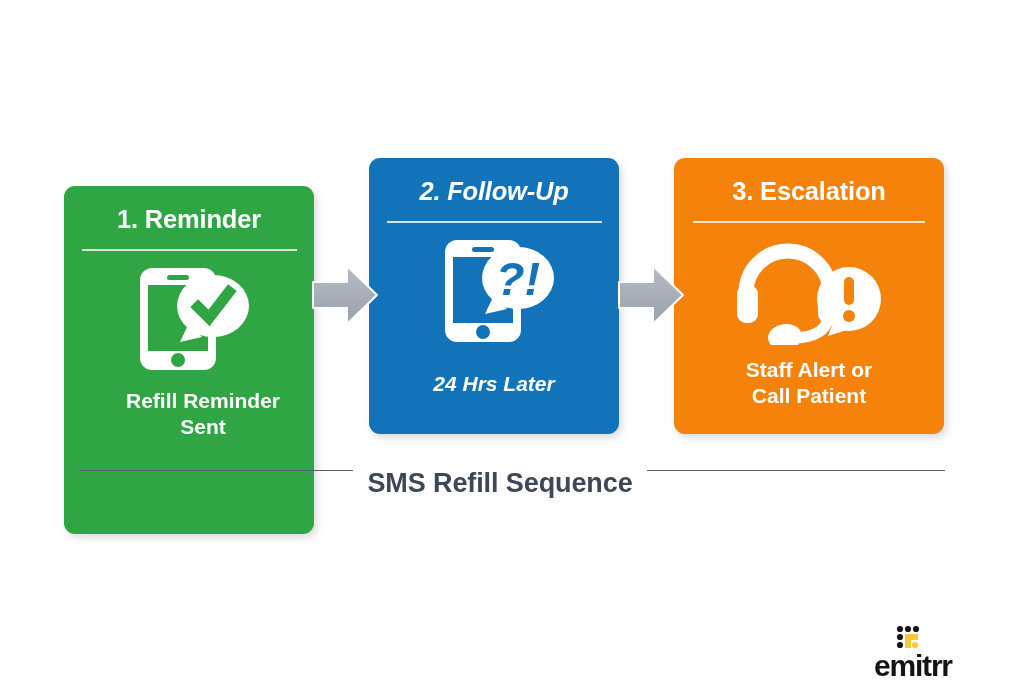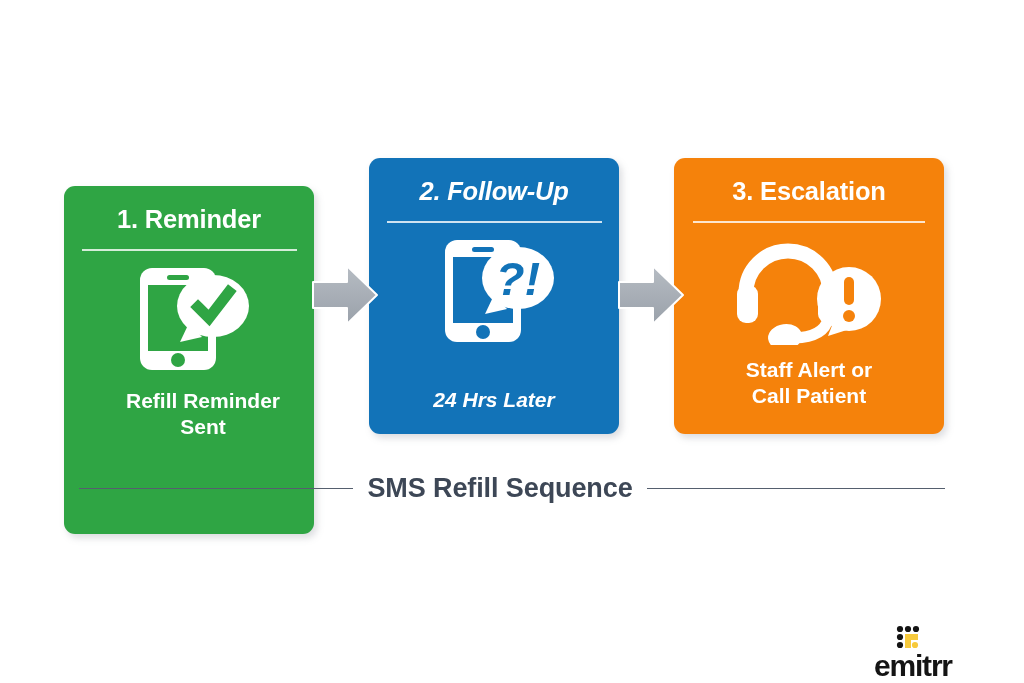--- a/index.html
+++ b/index.html
@@ -81,41 +81,40 @@
 
   #card-1 .card-divider { margin-top: 16px; }
   #card-2 .card-divider { margin-top: 16px; }
   #card-3 .card-divider { margin-top: 16px; }
 
   #card-1 .card-icon { margin-top: 12px; }
   #card-2 .card-icon { margin-top: 12px; }
   #card-3 .card-icon { margin-top: 14px; }
 
   #card-1 .card-caption { margin-top: 13px; padding-left: 28px; }
-  #card-2 .card-caption { margin-top: 40px; text-align: center; }
+  #card-2 .card-caption { margin-top: 24px; text-align: center; }
   #card-3 .card-caption { margin-top: 12px; }
 
   
   .arrow {
     position: absolute;
     width: 68px;
     height: 62px;
   }
   #arrow-1 { left: 311px; top: 264px; }
   #arrow-2 { left: 617px; top: 264px; }
 
   
   .caption-row {
     position: absolute;
     left: 0;
     top: 470px;
     width: 1024px;
     height: 36px;
     display: flex;
-    align-items: center;
     justify-content: center;
   }
   .caption-rule {
     height: 1px;
     background: #555f6e;
     flex: 0 0 auto;
   }
   #caption-rule-left  { width: 274px; margin-right: 14px; }
   #caption-rule-right { width: 298px; margin-left: 14px; }
   .caption-text {

